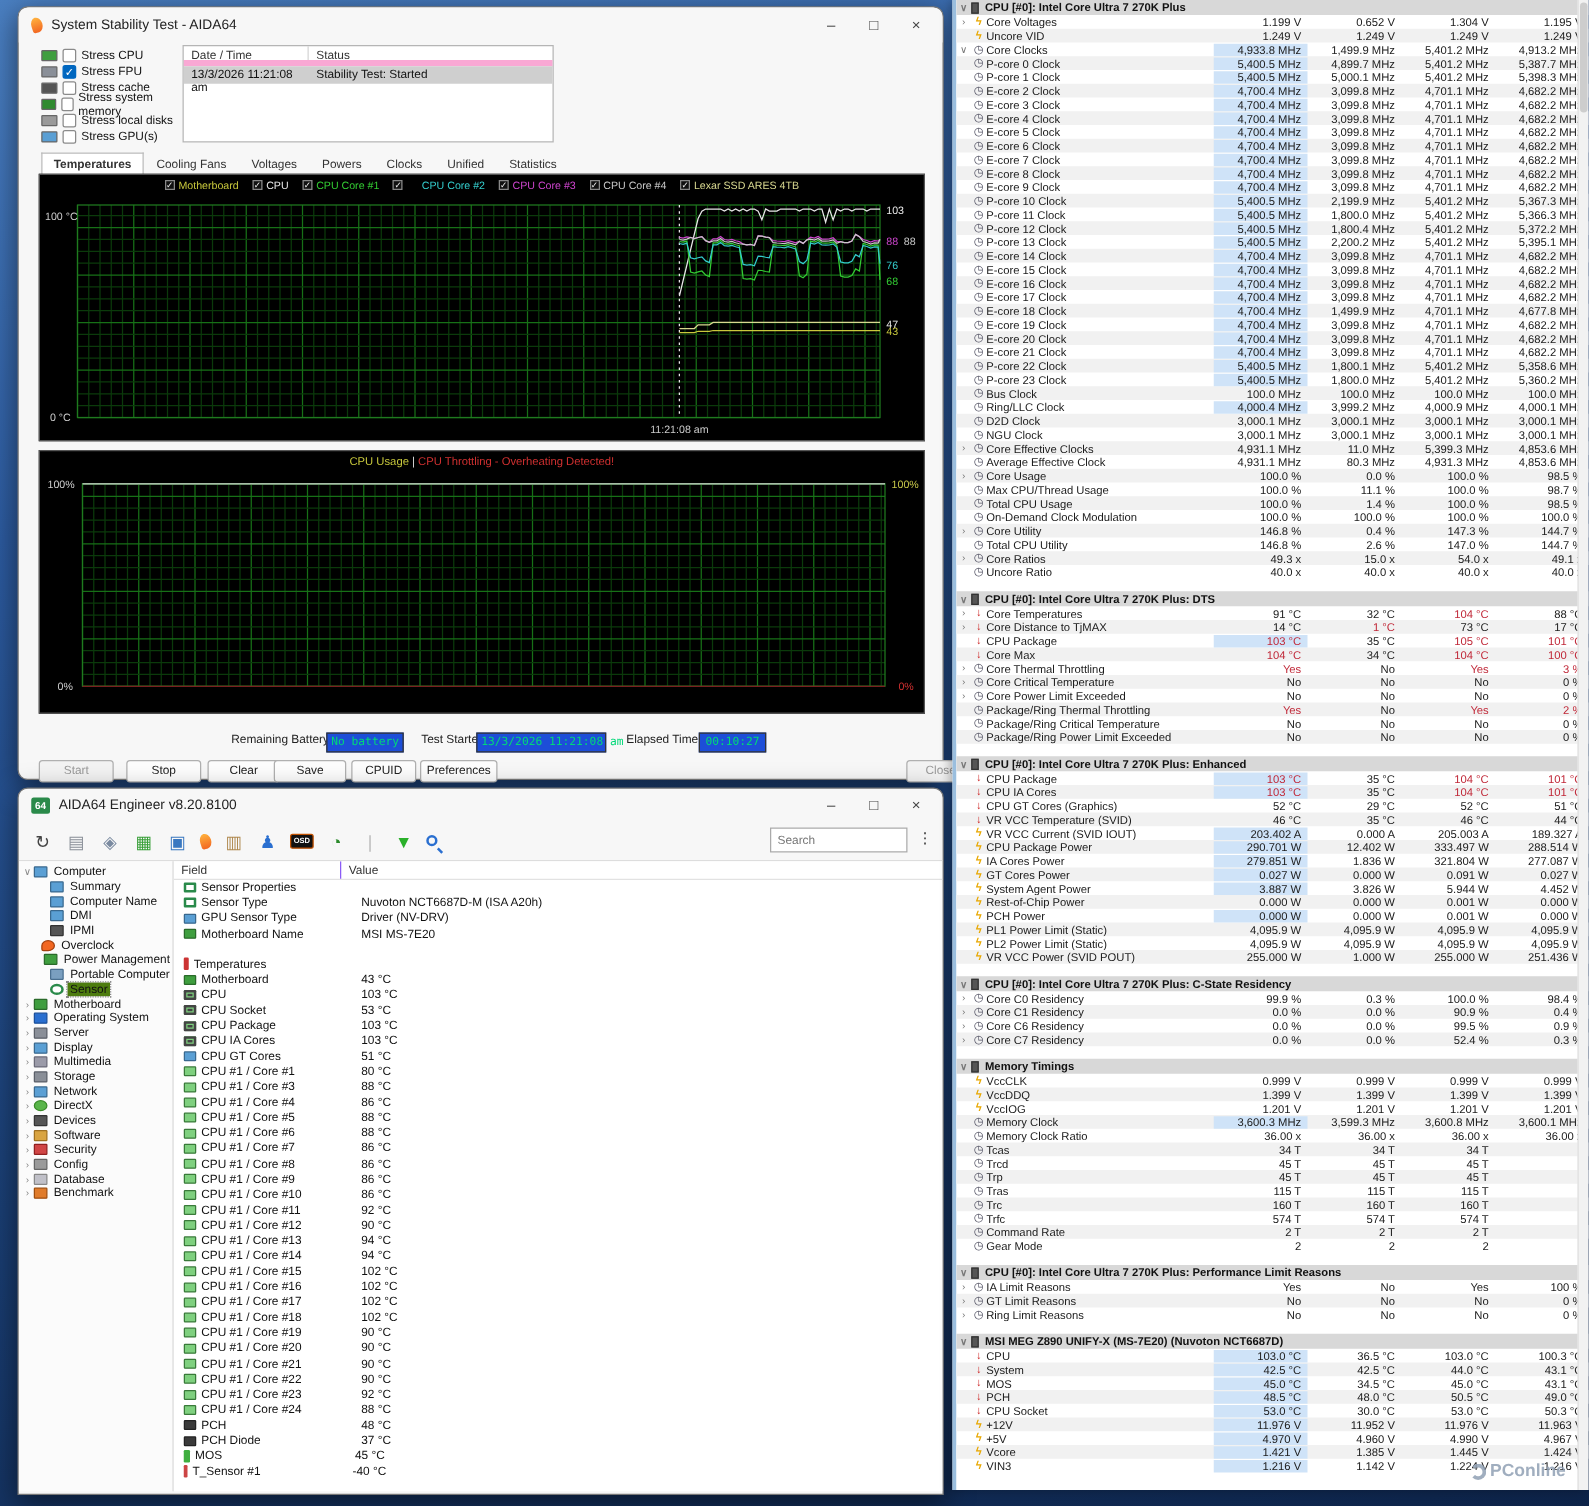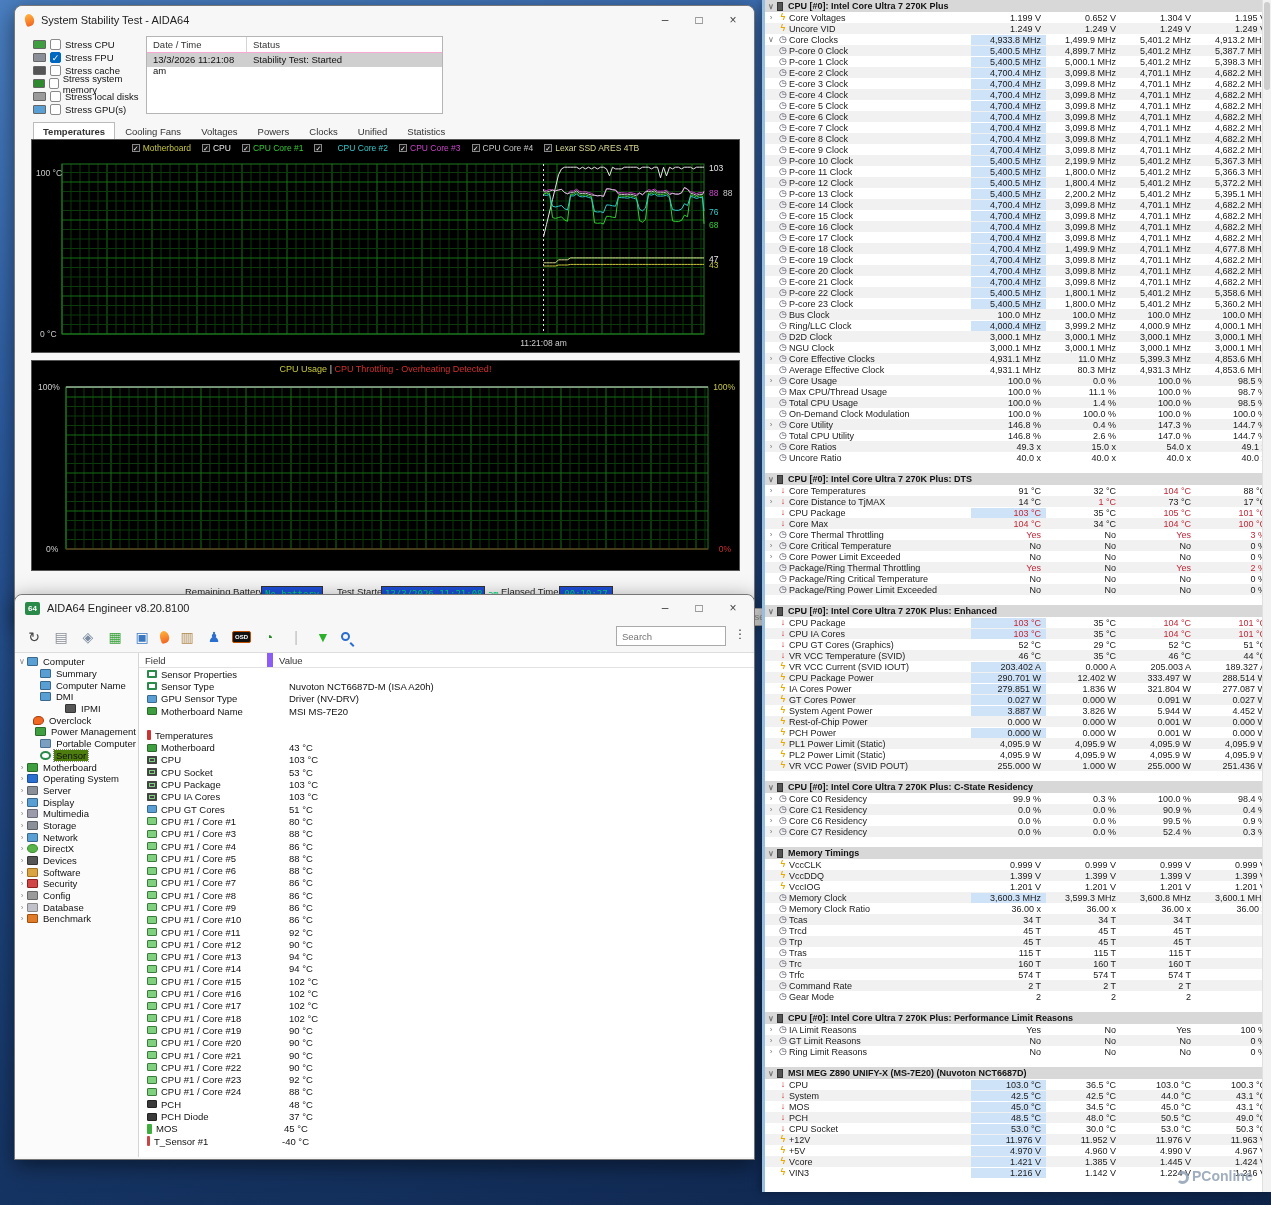--- a/index.html
+++ b/index.html
@@ -1,35 +1,35 @@
 <!DOCTYPE html>
 <html><head>
 <meta charset="utf-8">
 <style>
 *{margin:0;padding:0;box-sizing:border-box}
 html,body{background:#0d2348}
 body{font-family:"Liberation Sans",sans-serif;color:#111}
 .screen{position:relative;width:1271px;height:1205px;background:linear-gradient(165deg,#4a7fc1 0%,#2c5a9e 28%,#1b4076 60%,#0d2348 100%);overflow:hidden}
 .win{position:absolute;background:#f7f7f7;box-shadow:0 6px 22px rgba(0,0,0,.5);border:1px solid #777}
 #stability{left:14px;top:5px;width:741px;height:619px;border-radius:8px}
-#engineer{left:14px;top:594px;width:741px;height:566px;border-radius:8px 8px 0 0;overflow:hidden}
+#engineer{left:14px;top:630px;width:741px;height:566px;border-radius:8px 8px 0 0;overflow:hidden}
 .tbar{height:28px;display:flex;align-items:center;padding:0 4px 0 10px;background:#f7f7f7;border-radius:8px 8px 0 0}
 .tbar .ttl{font-size:11px;color:#222;margin-left:7px;flex:1}
 .wbtn{width:34px;height:22px;display:flex;align-items:center;justify-content:center;font-size:12px;color:#444}
 .flame{width:9px;height:12px;background:linear-gradient(180deg,#ffb13d,#f26722);border-radius:50% 50% 50% 2px;transform:rotate(-18deg);display:inline-block}
 
 .stress{position:absolute;left:18px;top:32px;width:115px;font-size:9.5px}
 .stress .row{display:flex;align-items:center;height:13px;margin-bottom:0}
 .sic{width:13px;height:9px;margin-right:4px;border-radius:1px;border:1px solid #666;display:inline-block}
 .sic.cpu{background:#3f9e3f}.sic.fpu{background:#8a8f98}.sic.cache{background:#555}.sic.mem{background:#2f8a2f}.sic.disk{background:#9a9a9a}.sic.gpu{background:#5a9fd4}
 .cb{width:11px;height:11px;border:1px solid #8a8a8a;border-radius:2px;background:#fff;margin-right:4px;display:flex;align-items:center;justify-content:center;font-size:9px;color:#fff}
 .cb.on{background:#0067c0;border-color:#0067c0}
 
 .logtable{position:absolute;left:131px;top:30px;width:297px;height:78px;background:#fff;border:1px solid #b5b5b5;font-size:9.5px}
-.logtable .hd{display:flex;height:16px;border-bottom:1px solid #f9a8d4;color:#333}
+.logtable .hd{display:flex;height:16px;border-bottom:5px solid #f9a8d4;color:#333}
 .logtable .hd span{padding:2px 6px}
 .logtable .hd span:first-child{width:100px;border-right:1px solid #d5d5d5}
 .logtable .lrow{display:flex;height:14px;background:#cfcfcf}
 .logtable .lrow span{padding:1px 6px}
 .logtable .lrow span:first-child{width:100px}
 
 .tabs{position:absolute;left:18px;top:116px;display:flex;font-size:9.5px;color:#333}
 .tab{padding:3px 9px;border:1px solid transparent;border-bottom:none}
 .tab.active{background:#fff;border-color:#bbb;font-weight:bold}
 
@@ -59,21 +59,21 @@
 .ebody{position:relative;display:flex;height:504px}
 .tree{width:124px;border-right:1px solid #d5d5d5;padding-top:3px;font-size:9.5px;overflow:hidden;background:#fbfbfb}
 .trow{display:flex;align-items:center;height:11.7px;white-space:nowrap}
 .trow .chv{width:10px;color:#888;font-size:8px;text-align:center}
 .trow.sel .tlab{background:#4d7c0f;outline:1px dotted #888}
 .ticn{width:11px;height:9px;border-radius:1px;margin-right:3px;display:inline-block;flex:none}
 .tlab{padding:0 2px}
 .listpane{flex:1;position:relative;font-size:9.5px;background:#fff;overflow:hidden}
 .lphead{display:flex;height:15px;border-bottom:1px solid #e2e2e2;color:#333}
 .lphead span{padding:2px 6px}
-.lphead span:first-child{width:134px;border-right:6px solid #8b5cf6}
+.lphead span:first-child{width:134px;border-right:1px solid #8b5cf6}
 .erow{display:flex;align-items:center;height:12.3px}
 .erow .eicn{margin:0 4px 0 8px;width:10px;height:8px;flex:none;border-radius:1px}
 .erow .elab{width:116px;white-space:nowrap}
 .erow .eval{padding-left:12px;white-space:nowrap}
 .eblank{height:12px}
 
 .i-gauge{border:2px solid #2a8a4a;border-radius:50%;width:9px;height:9px;background:#fff}
 .i-gpu{background:#5a9fd4;border:1px solid #39688e}
 .i-mobo{background:#3f9e3f;border:1px solid #2a6a2a}
 .i-temp{background:#cc3333;width:4px!important;height:10px!important;border-radius:2px}
@@ -475,21 +475,21 @@
           <div class="trow" style="padding-left: 15px;">
             <span class="chv"></span>
             <span class="ticn ti-monitor"></span>
             <span class="tlab">Computer Name</span>
           </div>
           <div class="trow" style="padding-left: 15px;">
             <span class="chv"></span>
             <span class="ticn ti-monitor"></span>
             <span class="tlab">DMI</span>
           </div>
-          <div class="trow" style="padding-left: 15px; margin-left: 25px;">
+          <div class="trow" style="padding-left: 15px;">
             <span class="chv"></span>
             <span class="ticn ti-ipmi"></span>
             <span class="tlab">IPMI</span>
           </div>
           <div class="trow" style="padding-left: 8px;">
             <span class="chv"></span>
             <span class="ticn ti-overclock"></span>
             <span class="tlab">Overclock</span>
           </div>
           <div class="trow" style="padding-left: 15px;">

